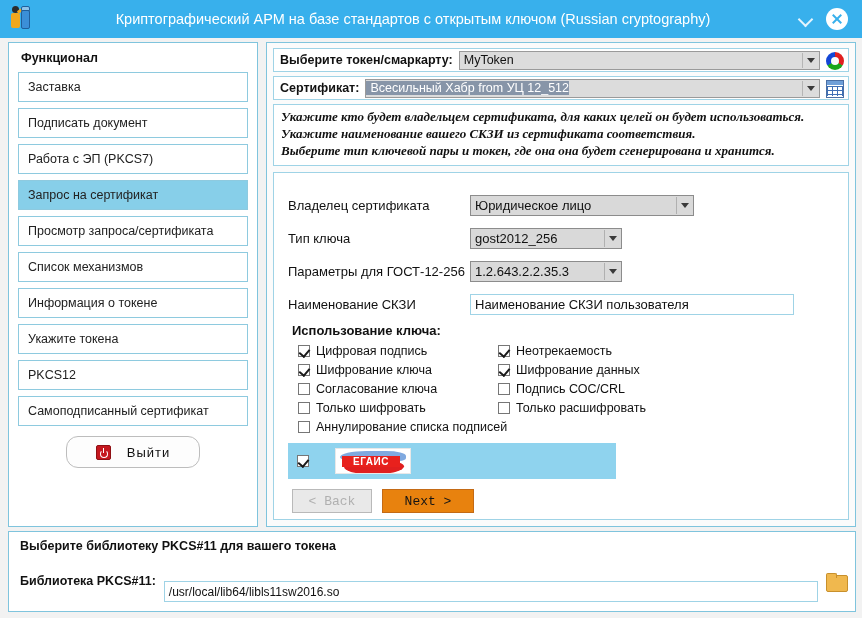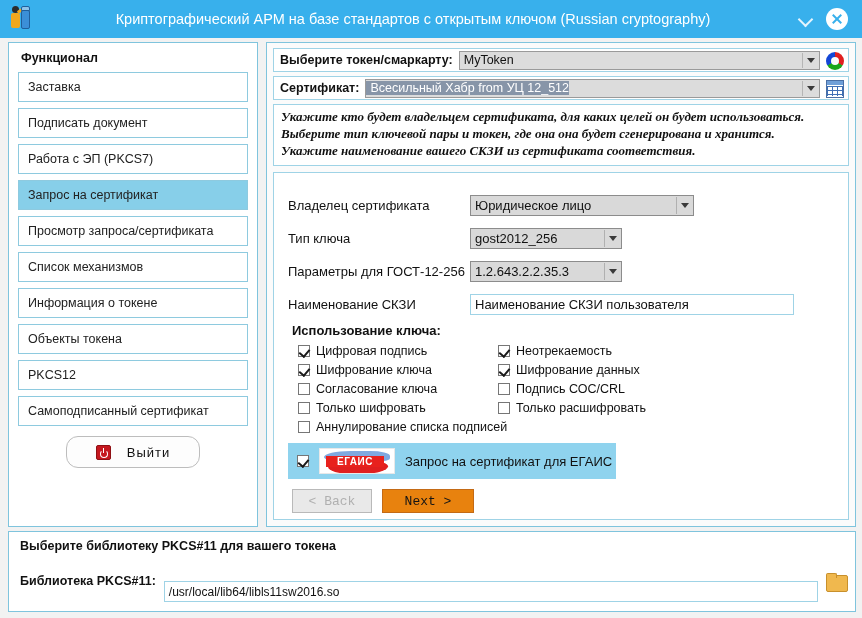--- a/index.html
+++ b/index.html
@@ -417,21 +417,21 @@
     border-right: 2px solid #1a1a1a;
     border-bottom: 2px solid #1a1a1a;
     transform: rotate(40deg);
   }
   
   .egais-row {
     margin-top: 9px;
     background: #8fd3ee;
     display: flex;
     align-items: center;
-    gap: 10px;
+    gap: 26px;
     padding: 5px 8px 5px 9px;
     width: 328px;
     cursor: pointer;
   }
   .egais-logo {
     width: 76px; height: 26px;
     background: #ffffff;
     position: relative;
     overflow: hidden;
     flex: 0 0 auto;
@@ -601,21 +601,21 @@
     <div class="sidebar">
       <div class="sidebar-title">Функционал</div>
 
       <div class="side-item">Заставка</div>
       <div class="side-item">Подписать документ</div>
       <div class="side-item">Работа с ЭП (PKCS7)</div>
       <div class="side-item selected">Запрос на сертификат</div>
       <div class="side-item">Просмотр запроса/сертификата</div>
       <div class="side-item">Список механизмов</div>
       <div class="side-item">Информация о токене</div>
-      <div class="side-item">Объекты токена</div>
+      <div class="side-item">Укажите токена</div>
       <div class="side-item">PKCS12</div>
       <div class="side-item">Самоподписанный сертификат</div>
 
       <div class="exit-wrap">
         <div class="exit-btn">
           <span class="power-icon"></span>
           <span class="exit-label">Выйти</span>
         </div>
       </div>
     </div>
@@ -643,22 +643,22 @@
               <i class="tri-down"></i>
             </span>
         </div>
         <div class="side-icon">
             <div class="grid-icon"></div>
           </div>
       </div>
 
       <div class="instructions">
         <p>Укажите кто будет владельцем сертификата, для каких целей он будет использоваться.</p>
+        <p>Укажите наименование вашего СКЗИ из сертификата соответствия.</p>
         <p>Выберите тип ключевой пары и токен, где она она будет сгенерирована и хранится.</p>
-        <p>Укажите наименование вашего СКЗИ из сертификата соответствия.</p>
       </div>
 
       <div class="form-panel">
 
         <div class="fld-row">
           <span class="fld-label">Владелец сертификата</span>
           <div class="sel sel-w-owner">
             <span>Юридическое лицо</span>
             <span class="arrowbox">
                 <i class="tri-down"></i>
@@ -736,21 +736,20 @@
 
         <div class="egais-row">
           <span class="box on"></span>
           <span class="egais-logo">
             <span class="map-blue"></span>
             <span class="map-red"></span>
             <span class="egais-band">
                 <span class="egais-text">ЕГАИС</span>
               </span>
           </span>
-          <span class="egais-label">Запрос на сертификат для ЕГАИС</span>
         </div>
 
         <div class="navbtns">
           <div class="btn-back">&lt; Back</div>
           <div class="btn-next">Next &gt;</div>
         </div>
 
       </div>
     </div>
   </div>

